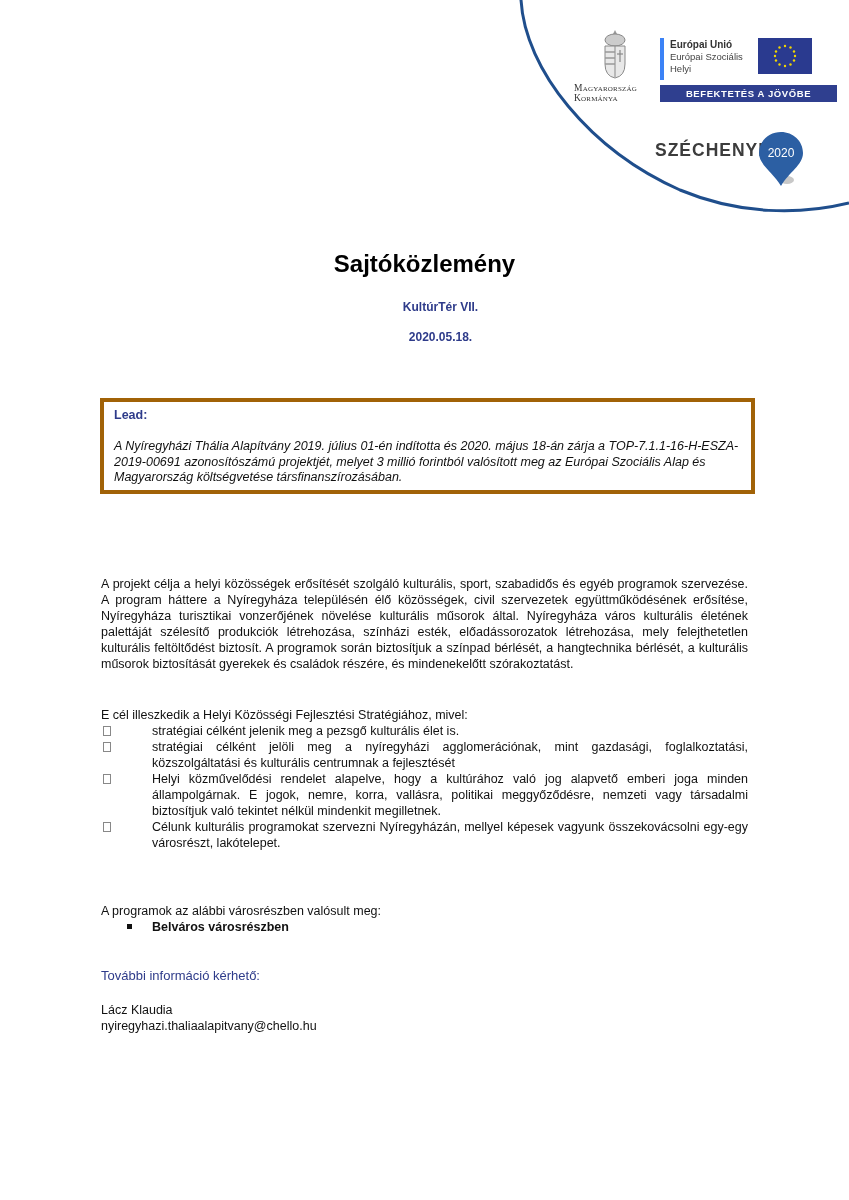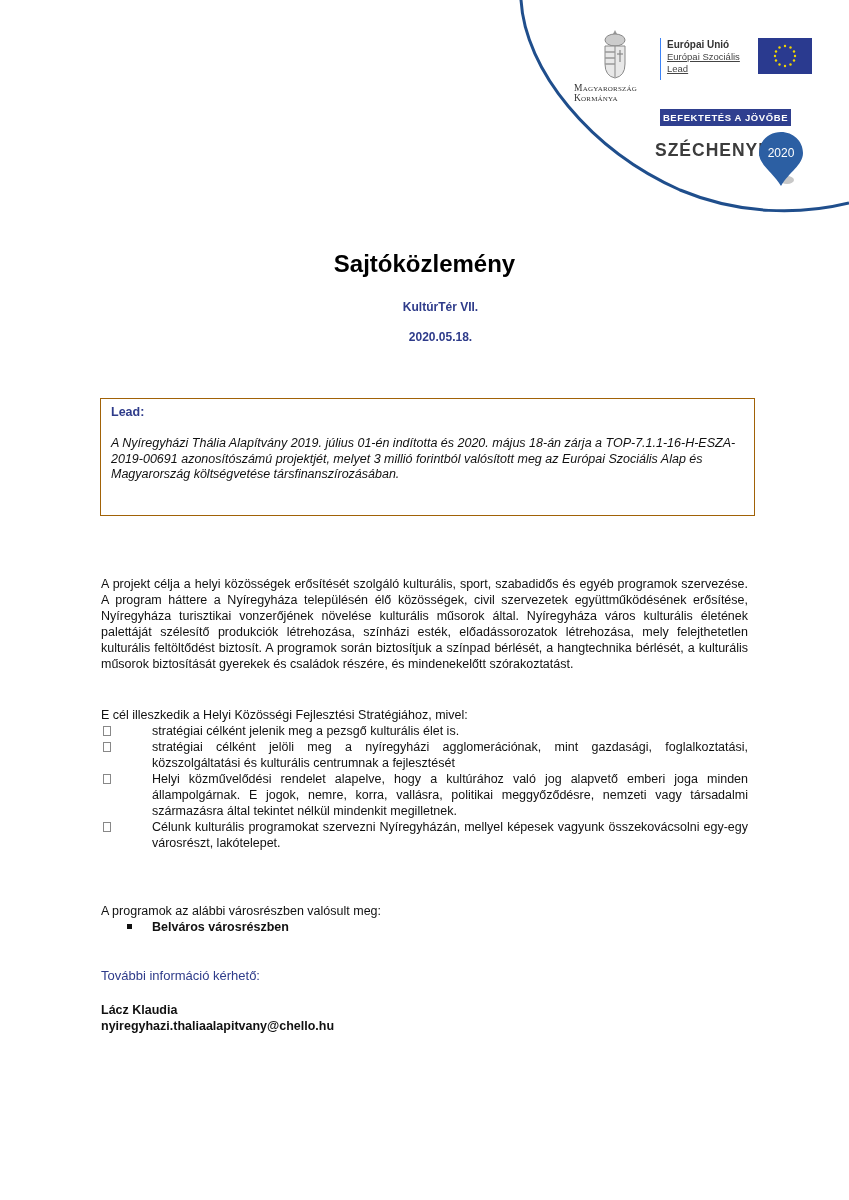--- a/index.html
+++ b/index.html
@@ -4,44 +4,44 @@
   <style>
     html, body { margin: 0; padding: 0; }
     body {
       width: 849px; height: 1200px; background: #ffffff; position: relative; overflow: hidden;
       font-family: "Liberation Sans", sans-serif; color: #111111;
     }
     .arc { position: absolute; left: 0; top: 0; }
     .logo-gov { position: absolute; left: 574px; top: 28px; width: 82px; text-align: left; }
     .gov-text { font-family: "Liberation Serif", serif; font-size: 9.5px; line-height: 10px; color: #333; letter-spacing: 0.2px; font-variant: small-caps; }
     .eu-block { position: absolute; left: 660px; top: 38px; width: 155px; }
-    .eu-lines { position: absolute; left: 0; top: 0; border-left: 1px solid #3b82f6; padding-left: 6px; height: 42px; }
+    .eu-lines { position: absolute; left: 0; top: 0; border-left: 4px solid #3b82f6; padding-left: 6px; height: 42px; }
     .eu-l1 { font-size: 10px; font-weight: bold; color: #333; line-height: 13px; }
-    .eu-l2 { font-size: 9.5px; color: #444; line-height: 12px; text-decoration: underline; }
+    .eu-l2 { font-size: 9.5px; color: #444; line-height: 12px; }
     .eu-flag { position: absolute; left: 98px; top: 0; width: 54px; height: 36px; background: #2a3a8f; }
-    .eu-banner { position: absolute; left: 0; top: 47px; width: 131px; height: 17px; background: #2f3f8f; color: #fff;
-      font-size: 9.5px; font-weight: bold; letter-spacing: 0.6px; text-align: center; line-height: 17px; margin-top: 24px; }
+    .eu-banner { position: absolute; left: 0; top: 47px; width: 177px; height: 17px; background: #2f3f8f; color: #fff;
+      font-size: 9.5px; font-weight: bold; letter-spacing: 0.6px; text-align: center; line-height: 17px; }
     .szechenyi { position: absolute; left: 655px; top: 140px; font-size: 17.5px; font-weight: bold; color: #3c3c3c; letter-spacing: 1px; }
     .pin { position: absolute; left: 757px; top: 130px; }
 
     .title { position: absolute; left: 0; width: 849px; top: 250px; text-align: center; font-size: 24px; font-weight: bold; color: #000; }
     .subtitle { position: absolute; left: 16px; width: 849px; text-align: center; font-size: 12px; font-weight: bold; color: #2e3b8a; }
-    .lead-box { position: absolute; left: 100px; top: 398px; width: 655px; height: 118px; border: 1px solid #a16207; box-sizing: border-box; }
+    .lead-box { position: absolute; left: 100px; top: 398px; width: 655px; height: 96px; border: 4px solid #a16207; box-sizing: border-box; }
     .lead-label { position: absolute; left: 10px; top: 6px; font-size: 12.5px; font-weight: bold; color: #2e3b8a; }
     .lead-text { position: absolute; left: 10px; top: 37px; width: 638px; font-size: 12.5px; font-style: italic; line-height: 15.5px; color: #111; }
 
     .para { position: absolute; left: 101px; width: 647px; font-size: 12.5px; line-height: 16px; text-align: justify; color: #111; }
     .list { position: absolute; left: 101px; width: 647px; font-size: 12.5px; line-height: 16px; color: #111; }
     .list-item { position: relative; padding-left: 51px; text-align: justify; }
     .list-item .box { position: absolute; left: 2px; top: 3px; width: 8px; height: 10px; border: 1px solid #888; box-sizing: border-box; }
     .sq-item { position: absolute; left: 127px; font-size: 12.5px; line-height: 16px; font-weight: bold; }
     .sq-item .sq { position: absolute; left: 0; top: 5px; width: 5px; height: 5px; background: #111; }
     .sq-item .txt { margin-left: 25px; }
     .info-head { position: absolute; left: 101px; top: 968px; font-size: 13px; font-weight: normal; color: #2e3b8a; }
-    .contact { position: absolute; left: 101px; top: 1002px; font-size: 12.5px; line-height: 16px; color: #111; font-weight: bold; }
+    .contact { position: absolute; left: 101px; top: 1002px; font-size: 12.5px; line-height: 16px; color: #111; }
   </style>
 </head>
 <body>
 
 <svg class="arc" width="849" height="230" viewBox="0 0 849 230">
   <path d="M521,0 C525,70 590,150 680,190 C740,215 800,215 849,203" fill="none" stroke="#1f4e8c" stroke-width="3"></path>
 </svg>
 
 <div class="logo-gov">
   <svg width="26" height="52" viewBox="0 0 26 52" style="display:block;margin:0 auto 3px;">
@@ -56,21 +56,21 @@
     <line x1="15" y1="26" x2="21" y2="26" stroke="#888" stroke-width="1.2"></line>
   </svg>
   <div class="gov-text">Magyarország</div>
   <div class="gov-text">Kormánya</div>
 </div>
 
 <div class="eu-block">
   <div class="eu-lines">
     <div class="eu-l1">Európai Unió</div>
     <div class="eu-l2">Európai Szociális</div>
-    <div class="eu-l2">Lead</div>
+    <div class="eu-l2">Helyi</div>
   </div>
   <svg class="eu-flag" viewBox="0 0 54 36">
     <rect width="54" height="36" fill="#2a3a8f"></rect>
     <g fill="#f2d600">
       <circle cx="27" cy="8" r="1.2"></circle>
         <circle cx="32.5" cy="9.5" r="1.2"></circle>
         <circle cx="36" cy="13.5" r="1.2"></circle>
       <circle cx="37" cy="18" r="1.2"></circle>
         <circle cx="36" cy="22.5" r="1.2"></circle>
         <circle cx="32.5" cy="26.5" r="1.2"></circle>
@@ -101,21 +101,21 @@
   <div class="lead-text">A Nyíregyházi Thália Alapítvány 2019. július 01-én indította és 2020. május 18-án zárja a TOP-7.1.1-16-H-ESZA-2019-00691 azonosítószámú projektjét, melyet 3 millió forintból valósított meg az Európai Szociális Alap és Magyarország költségvetése társfinanszírozásában.</div>
 </div>
 
 <div class="para" style="top:576px;">A projekt célja a helyi közösségek erősítését szolgáló kulturális, sport, szabadidős és egyéb programok szervezése. A program háttere a Nyíregyháza településén élő közösségek, civil szervezetek együttműködésének erősítése, Nyíregyháza turisztikai vonzerőjének növelése kulturális műsorok által. Nyíregyháza város kulturális életének palettáját szélesítő produkciók létrehozása, színházi esték, előadássorozatok létrehozása, mely felejthetetlen kulturális feltöltődést biztosít. A programok során biztosítjuk a színpad bérlését, a hangtechnika bérlését, a kulturális műsorok biztosítását gyerekek és családok részére, és mindenekelőtt szórakoztatást.</div>
 
 <div class="list" style="top:707px;">
   <div>E cél illeszkedik a Helyi Közösségi Fejlesztési Stratégiához, mivel:</div>
   <div class="list-item"><span class="box"></span></div>
   <div class="list-item"><span class="box"></span><span>stratégiai célként jelenik meg a pezsgő kulturális élet is.</span></div>
   <div class="list-item"><span class="box"></span><span>stratégiai célként jelöli meg a nyíregyházi agglomerációnak, mint gazdasági, foglalkoztatási, közszolgáltatási és kulturális centrumnak a fejlesztését</span></div>
-  <div class="list-item"><span class="box"></span><span>Helyi közművelődési rendelet alapelve, hogy a kultúrához való jog alapvető emberi joga minden állampolgárnak. E jogok, nemre, korra, vallásra, politikai meggyőződésre, nemzeti vagy társadalmi származásra által tekintet nélkül mindenkit megilletnek.</span></div>
+  <div class="list-item"><span class="box"></span><span>Helyi közművelődési rendelet alapelve, hogy a kultúrához való jog alapvető emberi joga minden állampolgárnak. E jogok, nemre, korra, vallásra, politikai meggyőződésre, nemzeti vagy társadalmi biztosítjuk való tekintet nélkül mindenkit megilletnek.</span></div>
   <div class="list-item"><span class="box"></span><span>Célunk kulturális programokat szervezni Nyíregyházán, mellyel képesek vagyunk összekovácsolni egy-egy városrészt, lakótelepet.</span></div>
 </div>
 
 <div class="list" style="top:903px;">A programok az alábbi városrészben valósult meg:</div>
 <div class="sq-item" style="top:919px;">
   <span class="sq"></span>
   <span class="txt">Belváros városrészben</span>
 </div>
 
 <div class="info-head">További információ kérhető:</div>

